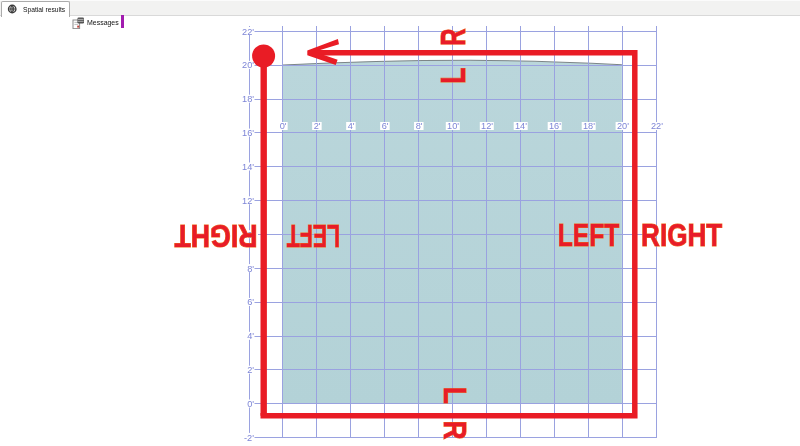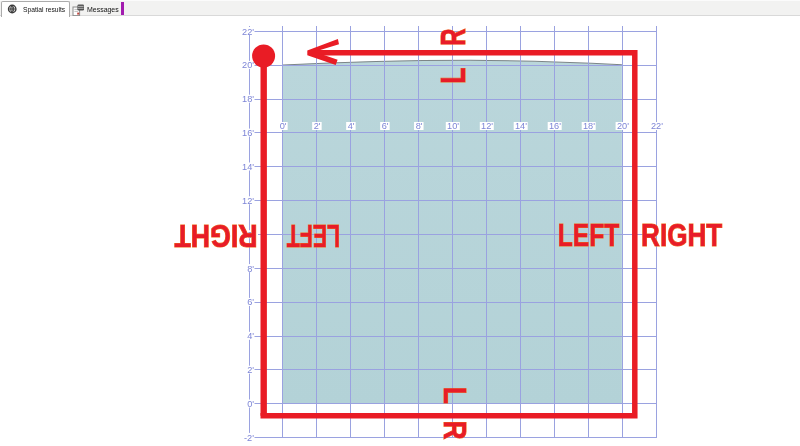--- a/index.html
+++ b/index.html
@@ -1,20 +1,20 @@
 <!DOCTYPE html>
 <html><head>
 <meta charset="utf-8">
 <style>
 html,body{margin:0;padding:0;}
 body{width:800px;height:446px;background:#ffffff;overflow:hidden;font-family:"Liberation Sans",sans-serif;position:relative;}
 #tabbar{position:absolute;left:0;top:0;width:800px;height:14px;background:#f2f2f1;border-top:1px solid #fbfbfb;border-bottom:1px solid #d9d9d9;z-index:5;}
 #tab1{position:absolute;left:1px;top:1px;width:67px;height:15px;background:#ffffff;border:1px solid #ababab;border-bottom:none;border-radius:2px 2px 0 0;z-index:6;}
 #tab1 span{position:absolute;left:21px;top:3px;font-size:8px;color:#111;white-space:nowrap;transform:scaleX(.84);transform-origin:left top;display:block;}
-#tab2{position:absolute;left:70px;top:2px;width:51px;height:13px;border-right:3px solid #a21caf;z-index:6;}
+#tab2{position:absolute;left:70px;top:15px;width:51px;height:13px;border-right:3px solid #a21caf;z-index:6;}
 #tab2 span{position:absolute;left:17px;top:3px;font-size:8px;color:#111;white-space:nowrap;transform:scaleX(.87);transform-origin:left top;display:block;}
 svg{position:absolute;left:0;top:0;}
 </style>
 </head>
 <body>
 <div id="tabbar"></div>
 <div id="tab1">
   <svg width="18" height="14">
     <circle cx="10.2" cy="7" r="4.4" fill="#3b3b3b"></circle>
     <circle cx="10.2" cy="7" r="3.0" fill="#ececec"></circle>

